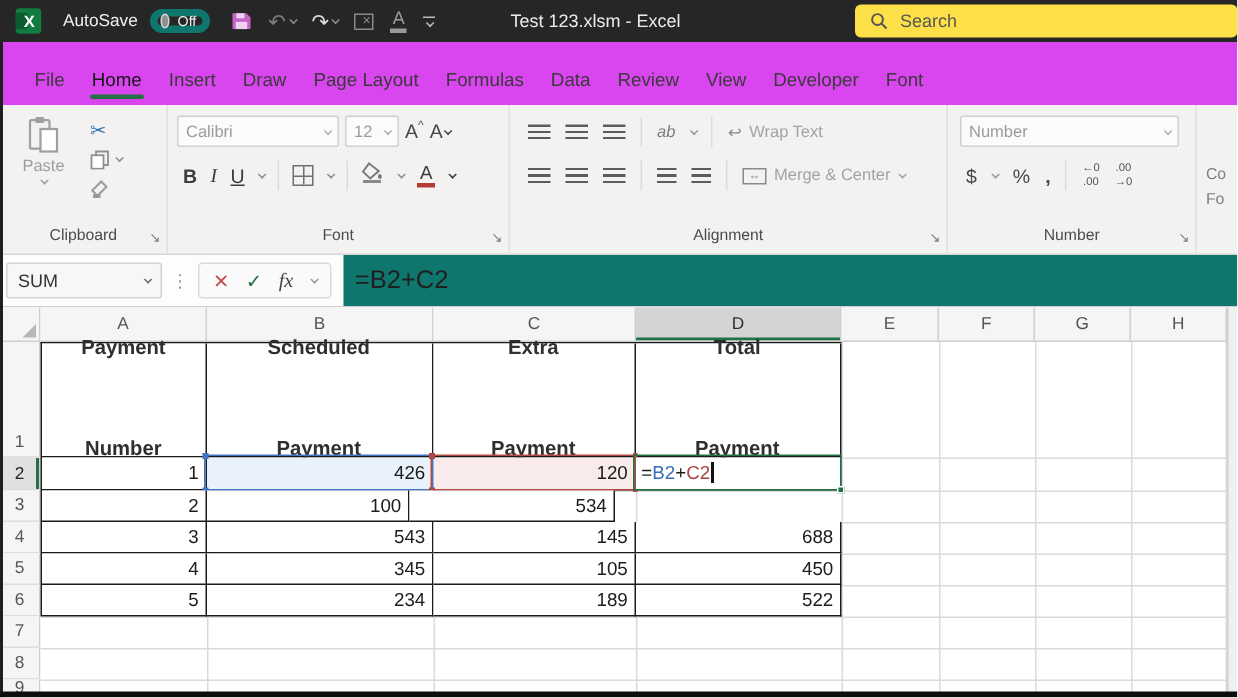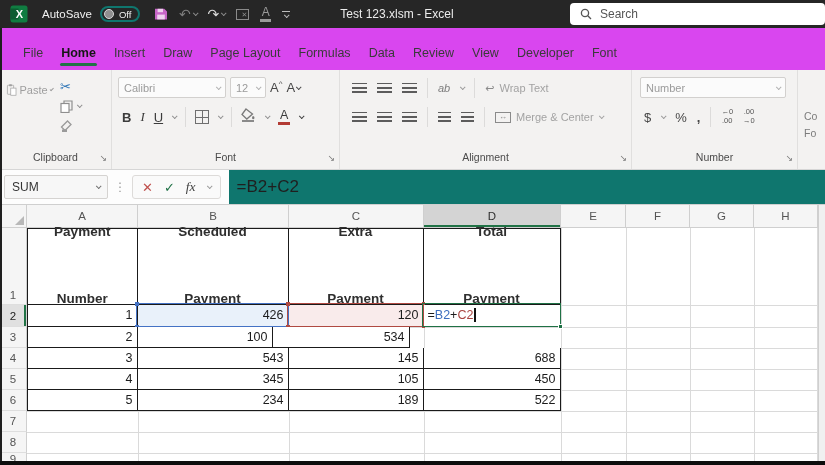--- a/index.html
+++ b/index.html
@@ -6,65 +6,65 @@
   html,body { width:825px; height:465px; overflow:hidden; background:#fff;
               font-family:"Liberation Sans", sans-serif; }
   .stage { position:relative; width:825px; height:465px; background:#fff; overflow:hidden; }
 
   
   .titlebar { position:absolute; left:0; top:0; width:825px; height:28px;
               background:#262626; display:flex; align-items:center; padding-left:10px; }
   .tb-item { display:flex; align-items:center; color:#e8e8e8; }
   .applogo { width:18px; height:18px; margin-right:14px; }
   .autosave-label { font-size:11.5px; color:#f0f0f0; margin-right:8px; }
-  .toggle { width:40px; height:16px; border:2px solid #0f766e; border-radius:9px;
+  .toggle { width:40px; height:16px; border:5px solid #0f766e; border-radius:9px;
             display:flex; align-items:center; padding:0 4px 0 2px; margin-right:14px; }
   .knob { width:10px; height:10px; border-radius:50%; background:#8f8f8f; border:1px solid #d6d6d6; }
   .toggle-text { font-size:9.5px; color:#f0f0f0; margin-left:5px; }
   .qat { display:flex; align-items:center; gap:11px; }
   .qat .glyph { font-size:14px; line-height:1; }
   .disabled-g { color:#7d7d7d; }
   .enabled-g { color:#dcdcdc; }
   .cv { display:inline-block; width:4px; height:4px; border-right:1.3px solid currentColor;
         border-bottom:1.3px solid currentColor; transform:rotate(45deg) translateY(-1px); }
   .tinycv { color:#8d8d8d; margin-left:2px; }
   .delcells { width:13px; height:11px; border:1px solid #8a8a8a; color:#8a8a8a;
               font-size:7px; text-align:right; line-height:9px; padding-right:1px; }
   .qat-fontA { color:#9a9a9a; font-size:12px; line-height:1; text-align:center; }
   .qat-fontA .bar { display:block; width:11px; height:2.5px; background:#9a9a9a; margin-top:1px; }
   .overflow { display:flex; flex-direction:column; align-items:center; color:#bdbdbd; }
   .overflow .line { width:8px; height:0; border-top:1px solid #bdbdbd; margin-bottom:2px; }
   .doc-title { font-size:12px; color:#ececec; margin-left:50px; white-space:nowrap; }
-  .searchbox { position:absolute; right:0; top:3px; width:255px; height:22px; background:#ffffff;
+  .searchbox { position:absolute; right:0; top:3px; width:255px; height:22px; background:#fde047;
                border-radius:4px; display:flex; align-items:center; padding-left:10px; gap:8px; }
   .searchbox input { border:none; outline:none; font-size:12px; color:#444; width:180px;
                      font-family:"Liberation Sans", sans-serif; background:transparent; }
   .searchbox input::placeholder { color:#555; opacity:1; }
 
   
   .menubar { position:absolute; left:0; top:28px; width:825px; height:42px; background:#d946ef;
              display:flex; align-items:flex-end; padding:0 0 0 14px; }
   .tab { font-size:12.5px; color:#3a3a3a; padding:9px 9px 10px; cursor:default; position:relative; }
-  .tab.active { color:#161616; font-weight:bold; }
+  .tab.active { color:#161616; font-weight:normal; }
   .tab.active::after { content:""; position:absolute; left:8px; right:8px; bottom:4px;
                        height:3px; background:#217346; border-radius:2px; }
 
   
   .ribbon { position:absolute; left:0; top:70px; width:825px; height:100px; background:#f3f2f1;
             border-bottom:1px solid #d6d6d6; display:flex; }
   .grp { position:relative; border-right:1px solid #e0dfde; padding:7px 6px 2px; display:flex;
          flex-direction:column; }
   .grp-body { flex:1; }
   .glabel { text-align:center; font-size:10.5px; color:#4b4b4b; padding-bottom:4px; }
   .launcher { position:absolute; right:4px; bottom:6px; font-size:9px; color:#7a7a7a; line-height:1; }
   .rbtn { display:inline-flex; align-items:center; justify-content:center; color:#595959; }
 
   
   .grp-clipboard { width:112px; }
-  .paste-btn { float:left; width:46px; display:flex; flex-direction:row; align-items:center; gap:2px; }
+  .paste-btn { float:left; width:46px; display:flex; flex-direction:column; align-items:center; gap:2px; }
   .paste-label { font-size:11px; color:#9e9e9e; }
   .clip-mini { float:left; display:flex; flex-direction:column; gap:6px; margin:2px 0 0 8px; }
   .mini-row { display:flex; align-items:center; gap:4px; height:14px; }
   .scissors { color:#2e75b6; font-size:13px; line-height:1; }
 
   
   .grp-font { width:228px; }
   .combo { background:#fbfbfb; border:1px solid #d2d0ce; border-radius:2px; height:21px;
            display:flex; align-items:center; justify-content:space-between;
            font-size:11px; color:#9b9b9b; padding:0 5px; }

